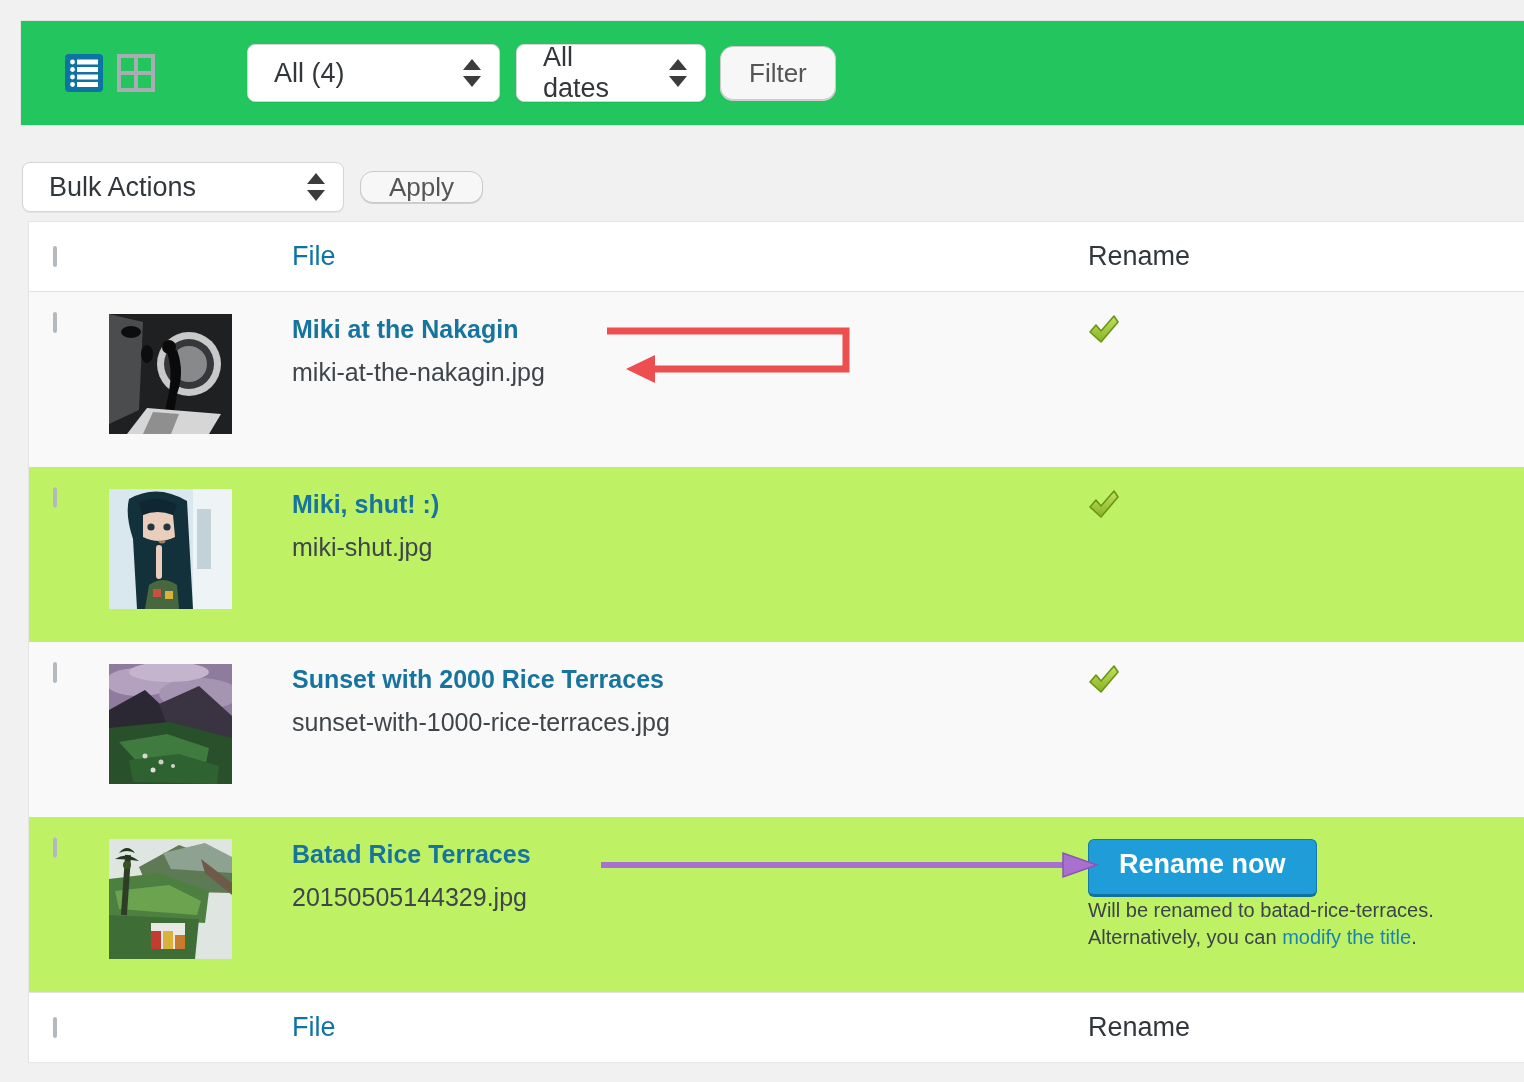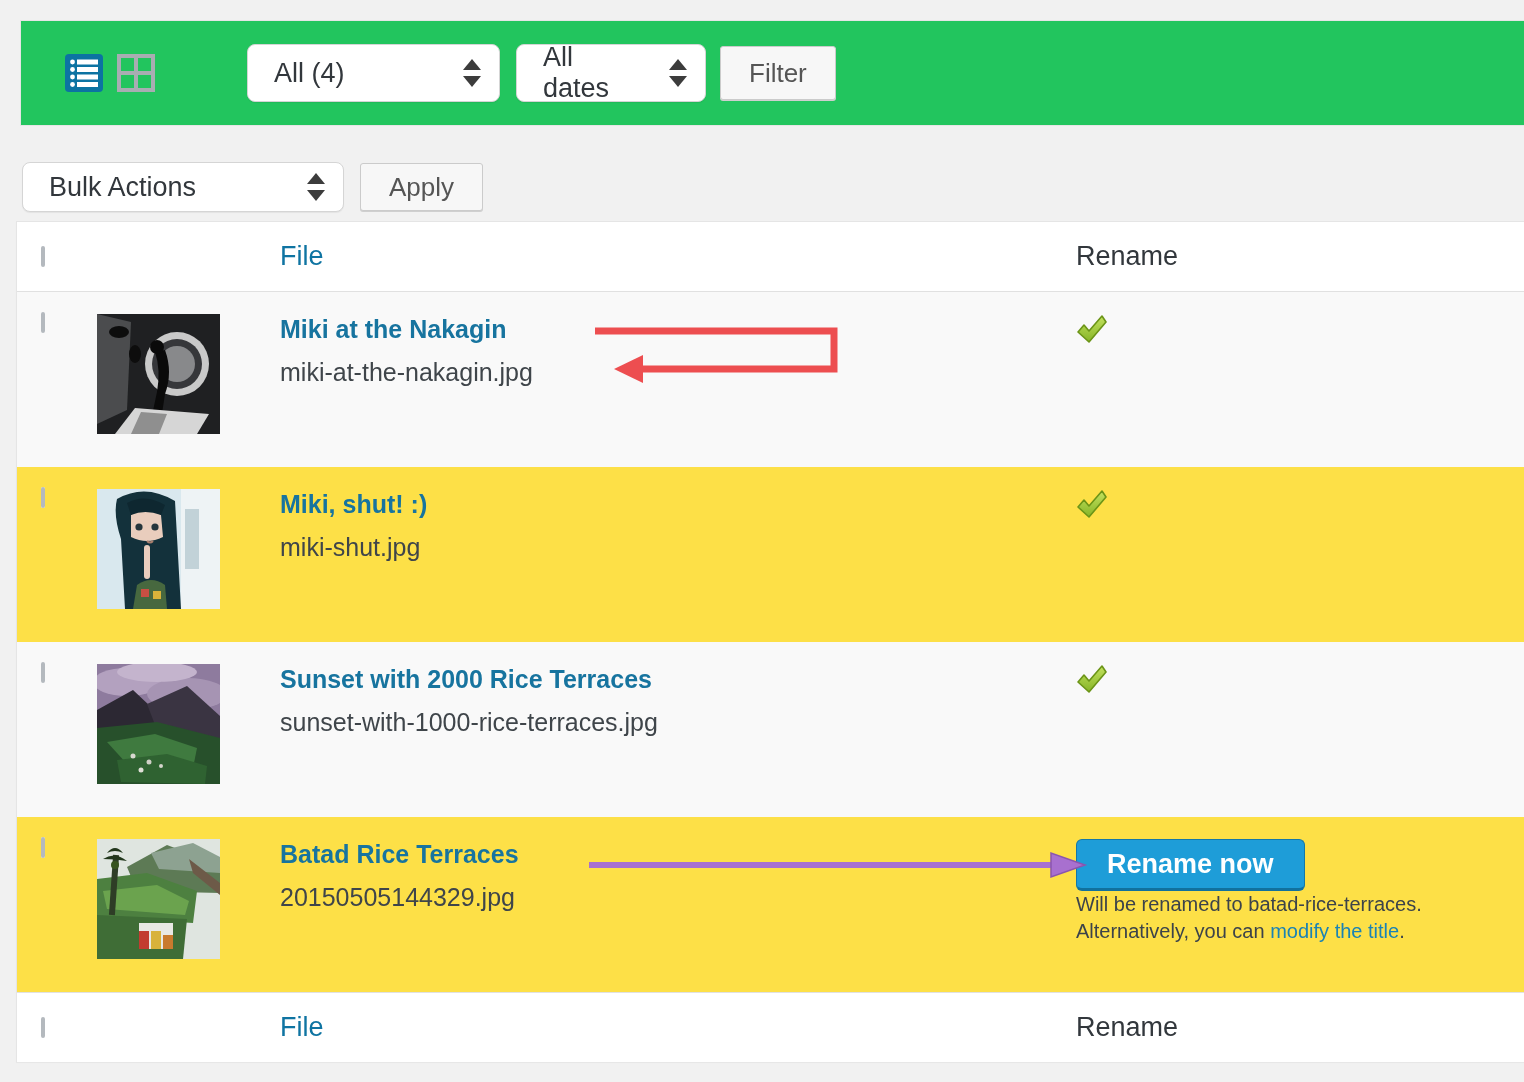--- a/index.html
+++ b/index.html
@@ -25,33 +25,33 @@
   }
   .select-all{margin-left:92px;width:253px;}
   .select-dates{margin-left:16px;width:190px;}
   .stepper{position:absolute;right:18px;top:50%;transform:translateY(-50%);width:18px;height:30px;}
   .stepper:before,.stepper:after{
     content:"";position:absolute;left:0;border-left:9px solid transparent;border-right:9px solid transparent;
   }
   .stepper:before{top:1px;border-bottom:11px solid #3c3c3c;}
   .stepper:after{bottom:1px;border-top:11px solid #3c3c3c;}
   .gray-btn{
-    height:54px;box-sizing:border-box;background:#f7f7f7;border:1px solid #cbcbcb;border-radius:3px;
+    height:54px;box-sizing:border-box;background:#f7f7f7;border:1px solid #cbcbcb;border-radius:13px;
     font-size:26px;color:#555;padding:0 28px;cursor:pointer;
     font-family:inherit;box-shadow:0 1px 0 #cfcfcf;
   }
   .filter-btn{margin-left:14px;}
   
   .bulkbar{position:absolute;top:162px;left:22px;display:flex;align-items:center;}
   .select-bulk{width:322px;height:50px;font-size:27px;}
-  .apply-btn{margin-left:16px;height:48px;}
+  .apply-btn{margin-left:16px;height:32px;}
   
   .list-table{
-    position:absolute;top:221px;left:16px;right:0;height:841px;
-    background:#fde047;border-top:1px solid #e5e5e5;border-bottom:1px solid #e5e5e5;
+    position:absolute;top:221px;left:28px;right:0;height:841px;
+    background:#bef264;border-top:1px solid #e5e5e5;border-bottom:1px solid #e5e5e5;
     border-left:1px solid #e5e5e5;box-sizing:border-box;
     box-shadow:0 1px 1px rgba(0,0,0,.04);
   }
   .thead,.tfoot{
     height:70px;display:flex;align-items:center;background:#fff;box-sizing:border-box;
   }
   .thead{border-bottom:1px solid #e1e1e1;}
   .tfoot{height:70px;border-top:1px solid #e1e1e1;}
   .col-cb{width:80px;padding-left:24px;box-sizing:border-box;flex:none;}
   .col-spacer{width:183px;flex:none;}
@@ -77,21 +77,21 @@
   .media-title{
     font-size:25px;font-weight:bold;color:#17749f;text-decoration:none;cursor:pointer;
     line-height:30px;display:inline-block;
   }
   .media-filename{font-size:25px;color:#3f454a;margin-top:13px;line-height:30px;}
   .rename-cell{flex:1;}
   .check-icon{display:block;}
   .rename-now-btn{
     display:inline-block;background:#1e9dd8;border:1px solid #1478a8;
     border-bottom:3px solid #11719e;border-radius:6px;color:#fff;font-weight:bold;
-    font-size:27px;padding:9px 30px 8px;cursor:pointer;font-family:inherit;
+    font-size:27px;padding:9px 30px 14px;cursor:pointer;font-family:inherit;
   }
   .rename-note{font-size:20px;color:#3c434a;line-height:27px;margin-top:0;}
   .note-link{color:#1a83b5;text-decoration:none;cursor:pointer;}
   
   .annotation{position:absolute;pointer-events:none;}
   .red-arrow{left:555px;top:31px;}
   .purple-arrow{left:568px;top:33px;}
 </style>
 </head>
 <body>

